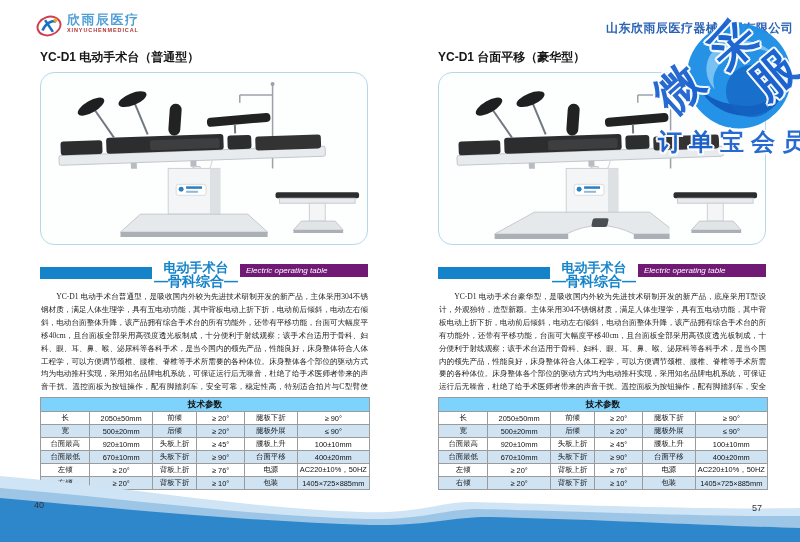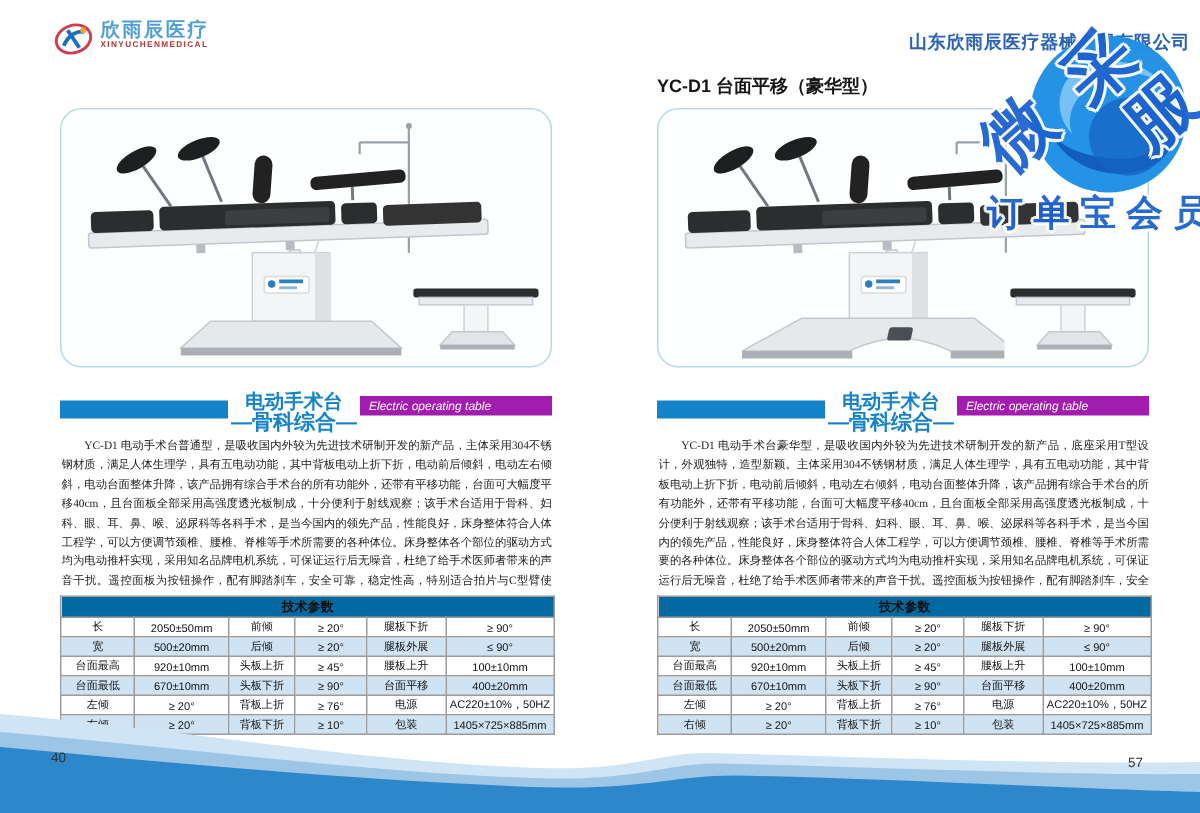--- a/index.html
+++ b/index.html
@@ -17,35 +17,35 @@
   
   .page{position:absolute;top:0;width:330px;height:542px;}
   .page.left{left:40px;} .page.right{left:438px;}
   .p-title{position:absolute;left:0;top:49px;font-size:12px;font-weight:bold;color:#161616;white-space:nowrap;}
   .imgbox{position:absolute;left:0;top:72px;width:326px;height:171px;border:1.5px solid #b5d9ea;
     border-radius:14px;background:#fdfefe;overflow:hidden;}
   .imgbox svg{width:100%;height:100%;display:block;}
   
   .banner{position:absolute;left:0;top:258px;width:330px;height:30px;}
   .bar-l{position:absolute;left:0;top:9px;width:112px;height:12px;background:#1583c9;}
-  .bar-r{position:absolute;left:200px;top:6px;width:128px;height:13px;background:#a21caf;
+  .bar-r{position:absolute;left:200px;top:6px;width:128px;height:13px;background:#701a75;
     color:#fff;font-size:8px;font-style:italic;line-height:13px;padding-left:6px;box-sizing:border-box;white-space:nowrap;}
   .banner-mid{position:absolute;left:110px;top:0px;width:92px;text-align:center;}
   .banner-cn{font-size:13px;font-weight:bold;color:#1583c9;line-height:19px;white-space:nowrap;}
   .banner-sub{font-size:14px;font-weight:bold;color:#1583c9;line-height:9px;white-space:nowrap;}
   
   .desc{position:absolute;left:1px;top:291px;width:327px;height:104px;overflow:hidden;
     font-family:"Liberation Serif", serif;font-size:7.6px;line-height:12.9px;
     text-align:justify;text-indent:2em;color:#1c1c1c;}
   
   table.spec{position:absolute;left:0;top:397px;width:330px;border-collapse:collapse;
     font-size:7.4px;color:#111;table-layout:fixed;}
   table.spec th,table.spec td{border:1px solid #9b9b9b;text-align:center;padding:0;height:12px;
     overflow:hidden;white-space:nowrap;}
-  table.spec th{height:13px;font-size:8.6px;font-weight:bold;background:#0369a1;}
+  table.spec th{height:13px;font-size:8.6px;font-weight:bold;background:#7dd3fc;}
   table.spec tbody tr:nth-child(even){background:#cfe3f3;}
   table.spec col.c1{width:15%;} table.spec col.c2{width:19%;} table.spec col.c3{width:13.5%;}
   table.spec col.c4{width:14.5%;} table.spec col.c5{width:16%;} table.spec col.c6{width:22%;}
   
   .waves{position:absolute;left:0;bottom:0;width:800px;height:80px;z-index:3;}
   .pagenum{position:absolute;z-index:6;font-size:9px;color:#333;}
   #pn-left{left:34px;top:500px;} #pn-right{left:752px;top:503px;}
   
   .wm{position:absolute;z-index:50;pointer-events:none;}
   .wm-char{font-size:46px;font-weight:bold;color:#1c63cf;opacity:0.95;
@@ -69,20 +69,21 @@
     <circle cx="30" cy="11" r="3" fill="#f0a428"></circle>
   </svg>
   <div>
     <div class="brand-cn">欣雨辰医疗</div>
     <div class="brand-en">XINYUCHENMEDICAL</div>
   </div>
 </div>
 <div class="company">山东欣雨辰医疗器械集团有限公司</div>
 
 <div class="page left">
+  <div class="p-title">YC-D1 电动手术台（普通型）</div>
 
   <div class="imgbox">
     <svg viewBox="0 0 328 172">
       <g stroke="#9aa2a8" stroke-width="1.5">
         <line x1="233" y1="12" x2="233" y2="96"></line>
           <line x1="200" y1="22" x2="233" y2="22"></line>
         <line x1="200" y1="22" x2="200" y2="30"></line>
           <circle cx="233" cy="11" r="2" fill="#9aa2a8" stroke="none"></circle>
       </g>
       <g transform="rotate(-2 160 80)">

